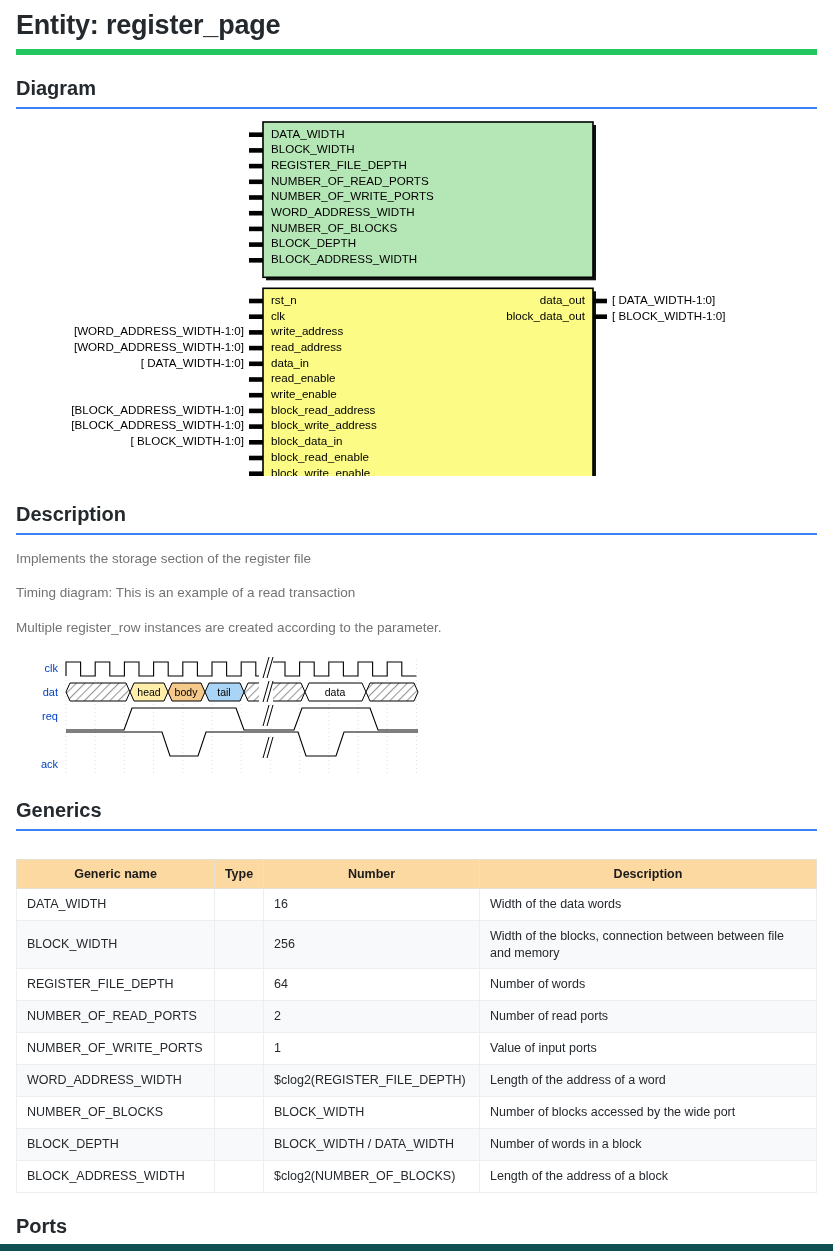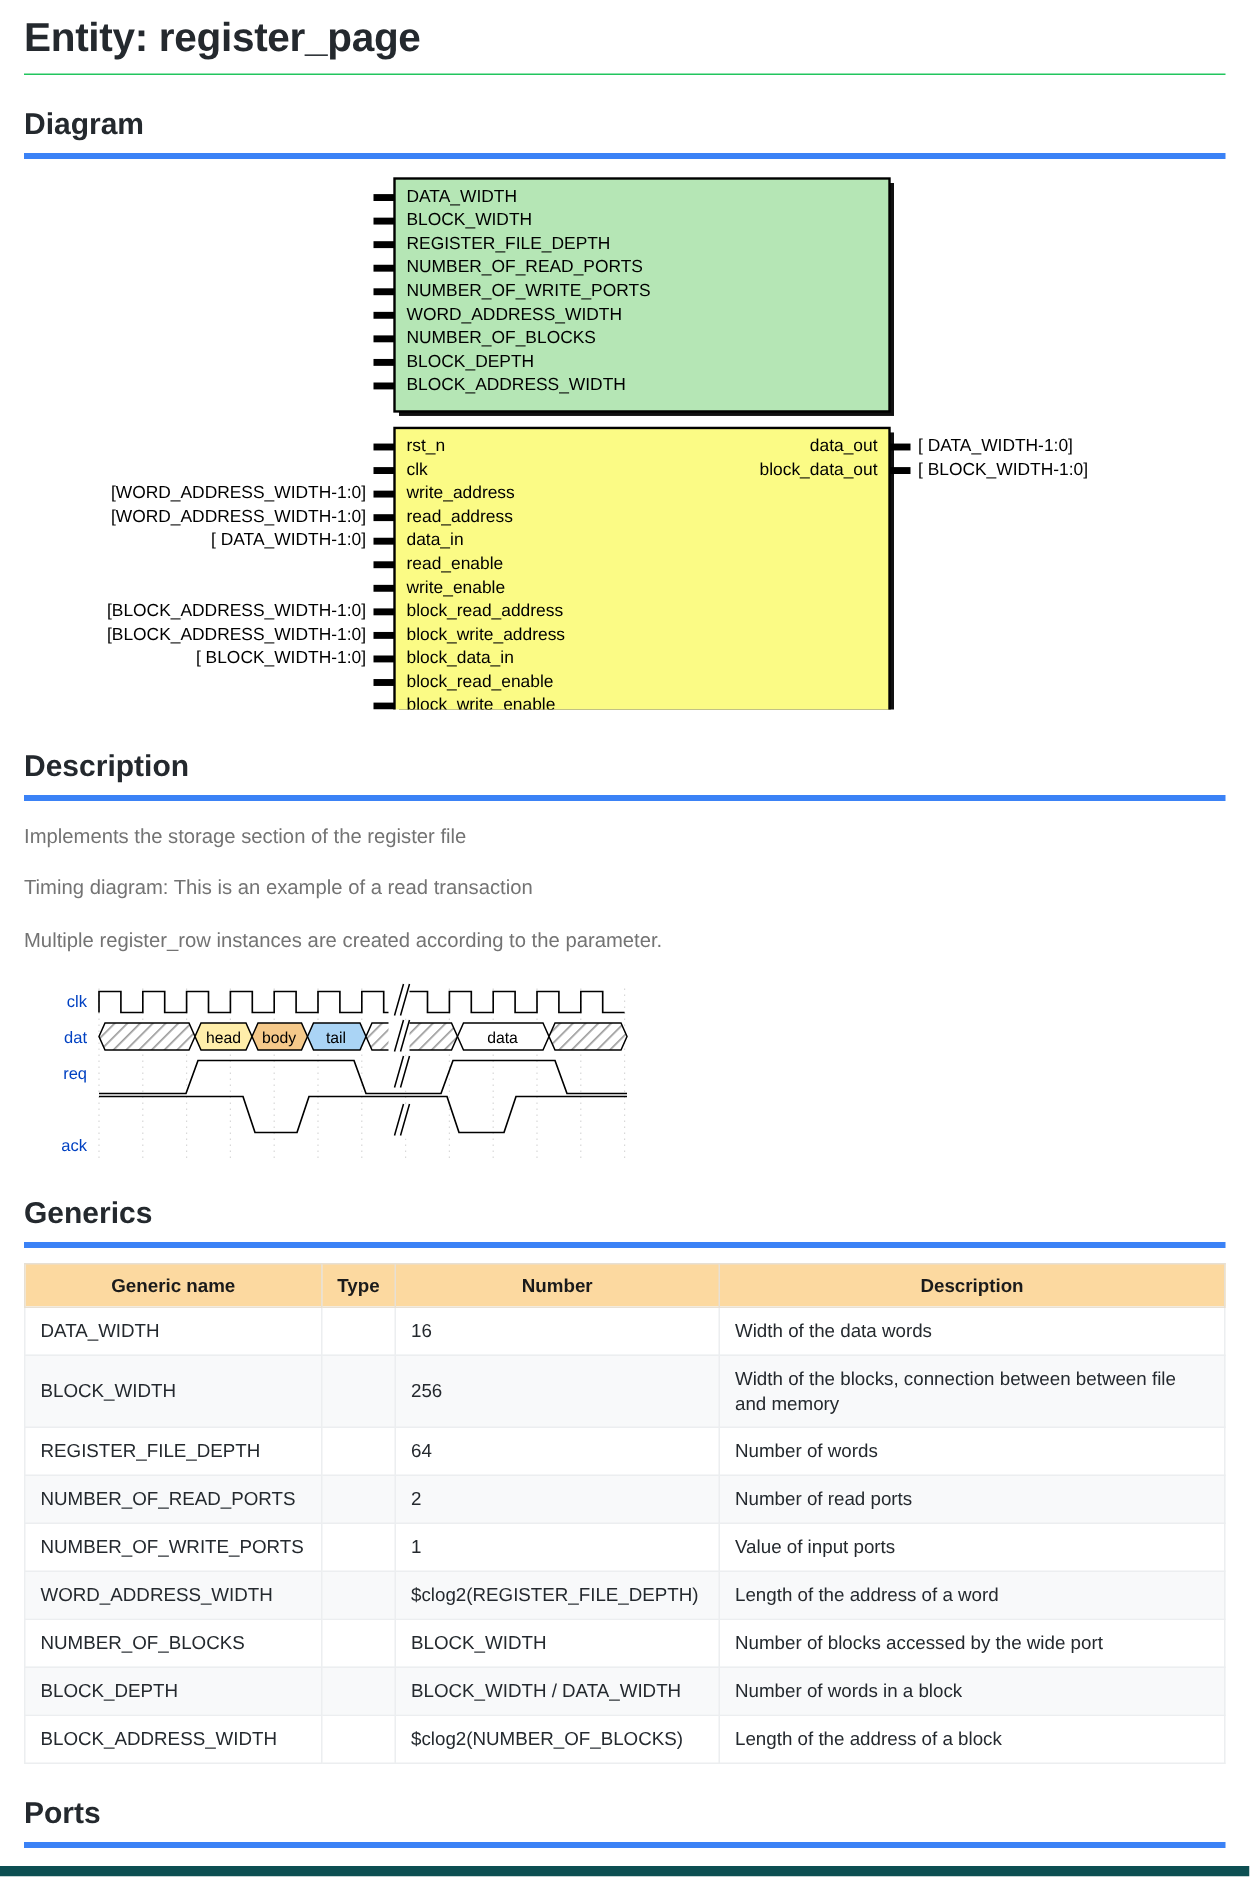--- a/index.html
+++ b/index.html
@@ -17,29 +17,29 @@
     height: 1251px;
     padding: 0 16px;
     overflow: hidden;
   }
   h1.entity-title {
     font-size: 27px;
     font-weight: bold;
     letter-spacing: -0.2px;
     margin: 10px 0 8px 0;
     padding-bottom: 8px;
-    border-bottom: 1px solid #22c55e;
+    border-bottom: 6px solid #22c55e;
     color: #24292e;
   }
   h2.section-heading {
     font-size: 20px;
     font-weight: bold;
     margin: 22px 0 7px 0;
     padding-bottom: 7px;
-    border-bottom: 4px solid #3b82f6;
+    border-bottom: 2px solid #3b82f6;
     color: #24292e;
   }
   ul.file-list {
     margin: 6px 0 0 0;
     padding-left: 36px;
     list-style: disc;
   }
   ul.file-list li {
     font-size: 13.5px;
     line-height: 1.5;
@@ -69,21 +69,21 @@
   .timing-wrap {
     margin: 6px 0 0 6px;
     width: 400px;
     height: 125px;
   }
 
   
   table.doc-table {
     width: 100%;
     border-collapse: collapse;
-    margin-top: 10px;
+    margin-top: 28px;
     font-size: 12.5px;
   }
   table.doc-table th {
     background: #fcd9a0;
     color: #1b1b1b;
     font-weight: bold;
     text-align: center;
     padding: 7px 8px;
     border: 1px solid #e7e0d4;
     font-size: 12.5px;

